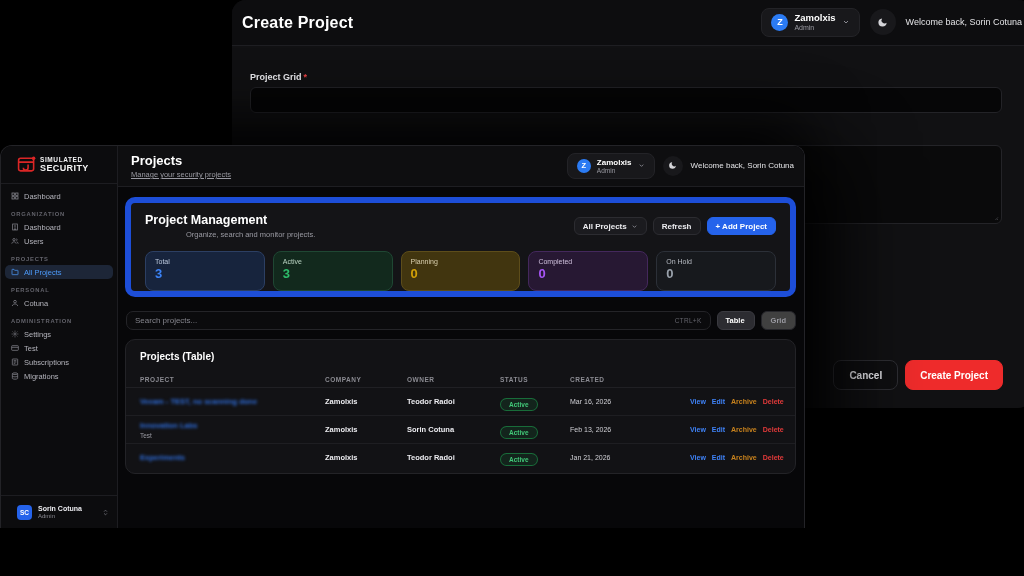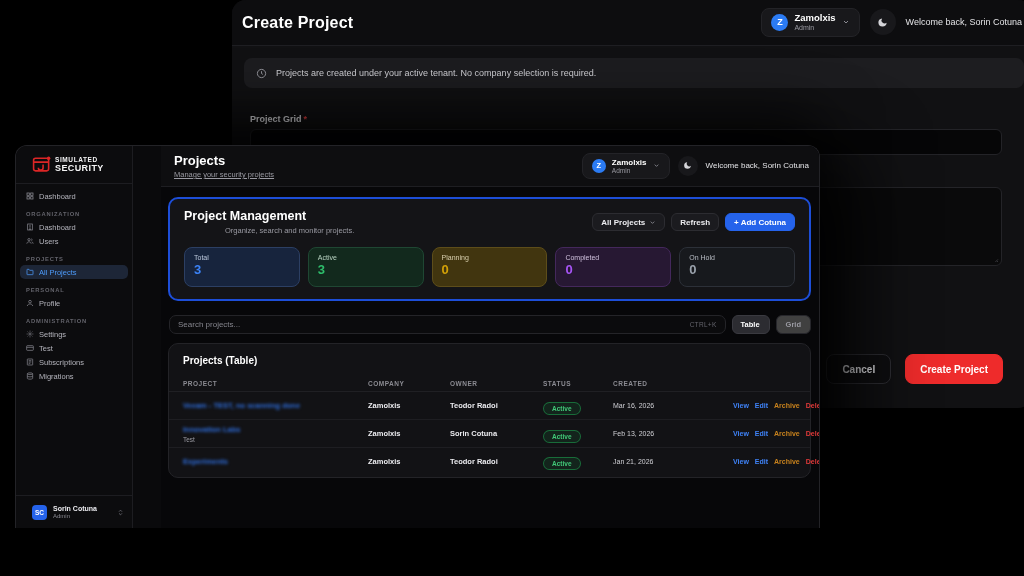--- a/index.html
+++ b/index.html
@@ -39,33 +39,33 @@
     font-size:9px; color:#cfcfd4; }
   .banner-icon { color:#9a9aa2; display:flex; }
   .field-label { margin:26px 0 0 18px; font-size:9px; font-weight:bold; color:#ececf0; }
   .req { color:#ef4444; margin-left:2px; }
   .pn-input { display:block; margin:5px 0 0 18px; width:752px; height:26px;
     background:#060607; border:1px solid #232327; border-radius:6px; color:#fff;
     font-size:9px; padding:0 8px; outline:none; }
   .desc-area { position:relative; margin:32px 0 0 18px; width:752px; height:79px;
     background:#0a0a0b; border:1px solid #242428; border-radius:6px; }
   .resize-grip { position:absolute; right:2px; bottom:2px; color:#4a4a50; }
-  .bgw-actions { position:absolute; right:29px; bottom:24px; display:flex; gap:14px;margin-left:16px; }
+  .bgw-actions { position:absolute; right:29px; bottom:18px; display:flex; gap:7px;margin-left:16px; }
   .btn { border-radius:8px; font-size:10px; font-weight:bold; display:flex;
     align-items:center; justify-content:center; cursor:pointer; }
   .btn-cancel { background:#0f0f11; border:1px solid #2e2e33; color:#ececf0;
     padding:0 15px; height:30px; }
   .btn-danger { background:#ee2b2b; border:1px solid #ee2b2b; color:#fff;
     padding:0 14px; height:30px; }
 
   
-  .fg-window { position:absolute; left:15px; top:145px; width:805px; height:383px;
+  .fg-window { position:absolute; left:0; top:145px; width:805px; height:383px;
     background:#0a0a0c; border:1px solid #232327; border-bottom:none;
     border-radius:12px 12px 0 0; z-index:2; display:flex; overflow:hidden;
-    box-shadow: 30px 10px 80px rgba(0,0,0,.92), 0 -25px 60px rgba(0,0,0,.75); gap: 28px; }
+    box-shadow: 30px 10px 80px rgba(0,0,0,.92), 0 -25px 60px rgba(0,0,0,.75); }
 
   .sidebar { width:117px; background:#0c0c0e; border-right:1px solid #1d1d21;
     display:flex; flex-direction:column; }
   .logo-block { height:38px; border-bottom:1px solid #1d1d21; display:flex;
     align-items:center; gap:4px; padding-left:16px; }
   .logo-icon { color:#dc2626; display:flex; }
   .brand-1 { font-size:6.5px; font-weight:bold; letter-spacing:.6px; color:#f4f4f5; line-height:1.2; }
   .brand-2 { font-size:9px; font-weight:bold; letter-spacing:.4px; color:#f4f4f5; line-height:1; }
   .nav { flex:1; padding:5px 4px; }
   .nav-item { display:flex; align-items:center; gap:5px; height:14px; padding:0 6px;
@@ -91,22 +91,22 @@
   .tb-subtitle { font-size:7.5px; color:#9a9aa2;text-decoration:underline; }
   .tb-right { margin-left:auto; display:flex; align-items:center; gap:8px; white-space:nowrap; }
   .tb-right .tenant-avatar { width:14px; height:14px; font-size:7.5px; }
   .tb-right .tenant-name { font-size:8px; }
   .tb-right .tenant-role { font-size:6.5px; }
   .tb-right .moon-btn { width:20px; height:20px; }
   .tb-right .welcome-text { font-size:8px; }
 
   .content { flex:1; padding:10px 8px 0 7px; }
 
-  .mgmt-card { background:#141417; border:2px solid #1d4ed8; border-radius:10px;
-    padding:10px 14px 12px; }
+  .mgmt-card { background:#141417; border:6px solid #1d4ed8; border-radius:10px;
+    padding:10px 14px 0; }
   .mgmt-head { display:flex; align-items:center; }
   .mgmt-title { font-size:12.5px; font-weight:bold; }
   .mgmt-subtitle { font-size:7.5px; color:#9b9ba3; margin-top:3px;margin-left:41px; }
   .mgmt-controls { margin-left:auto; display:flex; gap:6px; align-items:center; }
   .pill-btn { height:18px; display:flex; align-items:center; gap:4px; background:#1b1b1f;
     border:1px solid #2c2c31; border-radius:6px; font-size:8px; font-weight:bold;
     color:#ececf0; padding:0 8px; cursor:pointer; }
   .pill-primary { background:#2563eb; border-color:#2563eb; color:#fff; }
   .stats-row { display:flex; gap:8px; margin-top:12px; }
   .stat { flex:1; height:40px; border-radius:8px; padding:6px 9px; border:1px solid transparent; }
@@ -186,29 +186,20 @@
           <span>
             <svg width="11" height="11" viewBox="0 0 24 24" fill="currentColor">
                 <path d="M21 12.79A9 9 0 1 1 11.21 3 7 7 0 0 0 21 12.79z"></path>
               </svg>
           </span>
         </div>
         <div class="welcome-text">Welcome back, Sorin Cotuna</div>
       </div>
     </div>
 
-    <div class="banner">
-      <span class="banner-icon">
-        <svg width="11" height="11" viewBox="0 0 24 24" fill="none" stroke="currentColor" stroke-width="2">
-            <circle cx="12" cy="12" r="9"></circle>
-            <path d="M12 7v5l3 2"></path>
-          </svg>
-      </span>
-      <span>Projects are created under your active tenant. No company selection is required.</span>
-    </div>
 
     <div class="field-label">
       <span>Project Grid</span><span class="req">*</span>
     </div>
     <input class="pn-input" style="">
 
     <div class="desc-area">
       <span class="resize-grip">
         <svg width="8" height="8" viewBox="0 0 24 24" fill="none" stroke="currentColor" stroke-width="2">
             <path d="M21 13 13 21M21 18l-3 3"></path>
@@ -287,21 +278,21 @@
 
         <div class="nav-section">PERSONAL</div>
 
         <div class="nav-item">
           <span class="nicon">
             <svg width="8" height="8" viewBox="0 0 24 24" fill="none" stroke="currentColor" stroke-width="2.2">
                 <circle cx="12" cy="8" r="4"></circle>
                 <path d="M4 21c0-4.5 5-6 8-6s8 1.5 8 6"></path>
               </svg>
           </span>
-          <span>Profile</span>
+          <span>Cotuna</span>
         </div>
 
         <div class="nav-section">ADMINISTRATION</div>
 
         <div class="nav-item">
           <span class="nicon">
             <svg width="8" height="8" viewBox="0 0 24 24" fill="none" stroke="currentColor" stroke-width="2.2">
                 <circle cx="12" cy="12" r="3.2"></circle>
                 <path d="M12 2v3M12 19v3M2 12h3M19 12h3M4.9 4.9l2.2 2.2M16.9 16.9l2.2 2.2M19.1 4.9l-2.2 2.2M7.1 16.9l-2.2 2.2"></path>
               </svg>
@@ -392,21 +383,21 @@
             <div class="mgmt-controls">
               <div class="pill-btn">
                 <span>All Projects</span>
                 <span class="chev">
                   <svg width="7" height="7" viewBox="0 0 24 24" fill="none" stroke="currentColor" stroke-width="3">
                       <path d="m6 9 6 6 6-6"></path>
                     </svg>
                 </span>
               </div>
               <div class="pill-btn">Refresh</div>
-              <div class="pill-btn pill-primary">+ Add Cotuna</div>
+              <div class="pill-btn pill-primary">+ Add Project</div>
             </div>
           </div>
 
           <div class="stats-row">
             <div class="stat stat-total">
               <div class="stat-label">Total</div>
               <div class="stat-value">3</div>
             </div>
             <div class="stat stat-active">
               <div class="stat-label">Active</div>

